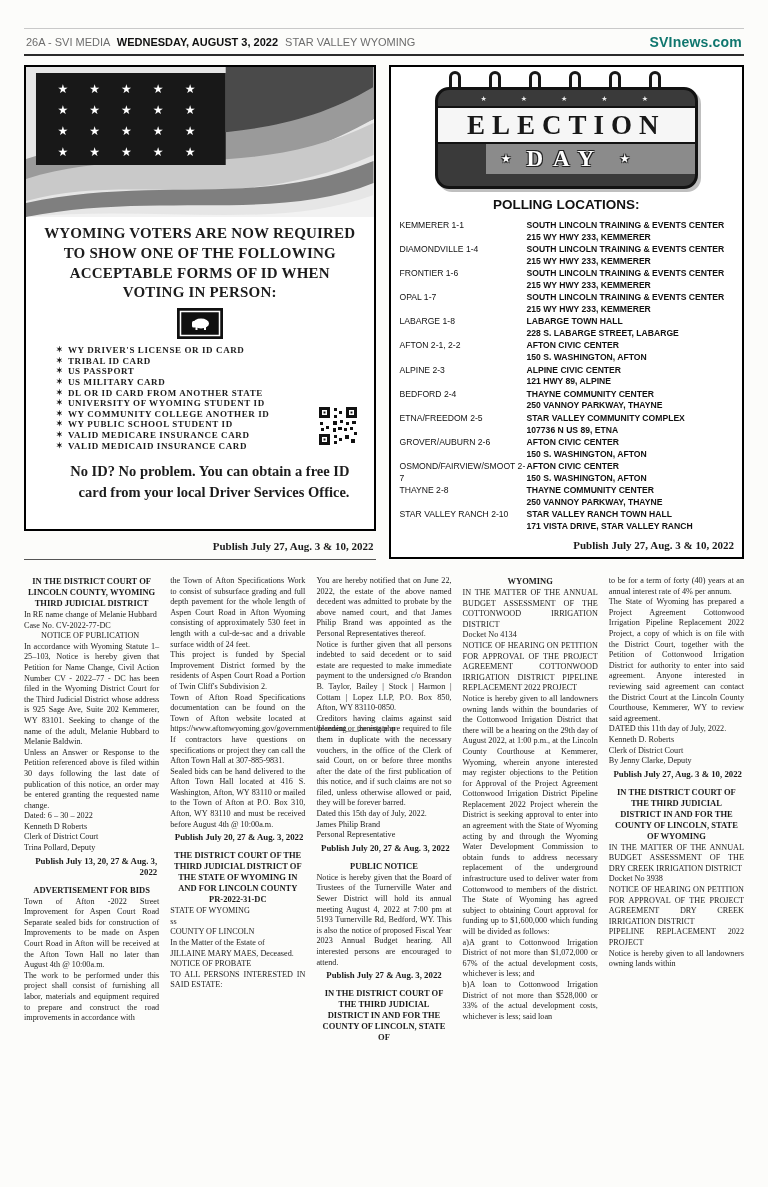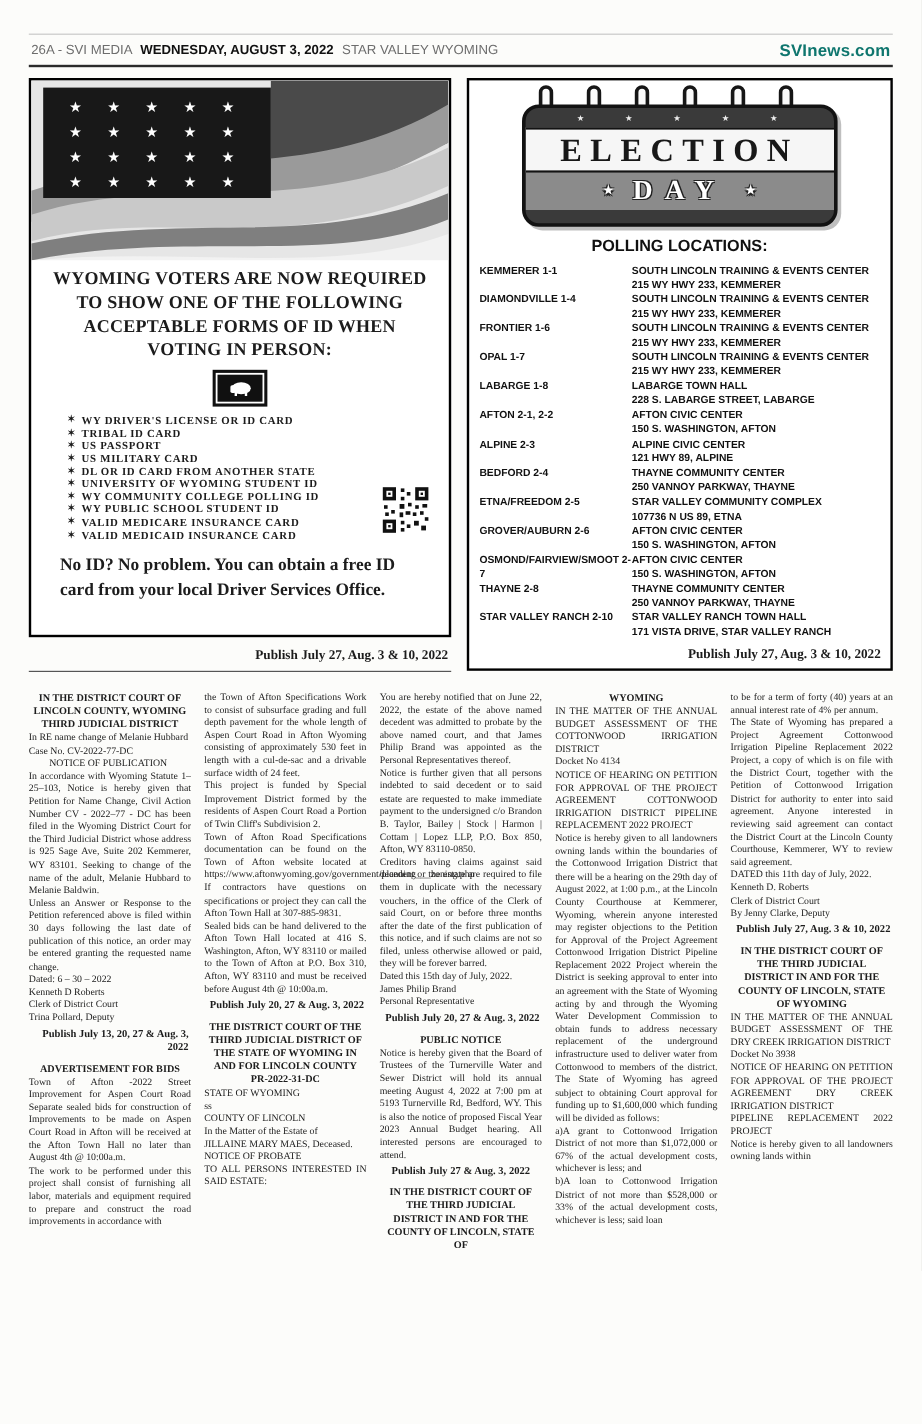--- a/index.html
+++ b/index.html
@@ -25,51 +25,51 @@
           white-space:pre-line;text-align:center;padding-top:6px;box-sizing:border-box;}
   .voter-headline{font-weight:700;font-size:15px;line-height:1.32;text-align:center;
                   padding:7px 12px 2px;letter-spacing:.2px;}
   .wyflag{display:flex;justify-content:center;padding:3px 0 4px;}
   .id-list-wrap{position:relative;padding:2px 10px 0 30px;}
   .id-list{list-style:none;margin:0;padding:0;}
   .id-list li{font-weight:800;font-size:9px;letter-spacing:.6px;line-height:10.6px;
               white-space:nowrap;}
   .id-list li .bullet{display:inline-block;width:12px;font-size:8px;vertical-align:1px;}
   .qr{position:absolute;right:16px;bottom:1px;}
-  .no-id{font-weight:800;font-size:14.5px;line-height:1.45;text-align:left;
+  .no-id{font-weight:800;font-size:14.5px;line-height:1.45;text-align:right;
          padding:10px 24px 0;}
   .publish-left{margin-top:9px;text-align:right;font-weight:bold;font-size:11px;
                 padding-right:2px;}
   .leftrule{border-bottom:1.5px solid #555;margin-top:7px;}
   
   .elect-box{width:356px;border:2.5px solid #000;background:#fff;height:494px;
              box-sizing:border-box;display:flex;flex-direction:column;
              font-family:"Liberation Sans",sans-serif;}
   .badge-area{position:relative;height:126px;}
   .ring{position:absolute;top:4px;width:12px;height:26px;background:#fafafa;
         border:3.5px solid #161616;border-radius:6px;box-sizing:border-box;}
   .badge{position:absolute;left:44px;right:44px;top:20px;bottom:4px;background:#3a3a3a;
          border:3px solid #121212;border-radius:14px;
          box-shadow:3px 3px 0 rgba(0,0,0,.25);overflow:hidden;}
   .badge-stars{color:#eee;text-align:center;font-size:7px;letter-spacing:34px;
                padding:5px 0 0 30px;}
   .badge-election{margin-top:3px;background:#f6f6f6;border-top:2.5px solid #121212;
                   border-bottom:2.5px solid #121212;text-align:center;color:#181818;
                   font-family:"Liberation Serif",serif;font-weight:900;font-size:27px;
                   letter-spacing:7px;line-height:34px;}
-  .badge-day{background:#8b8b8b;text-align:center;color:#fff;
+  .badge-day{background:#8b8b8b;text-align:left;color:#fff;
              font-family:"Liberation Serif",serif;font-weight:900;font-size:23px;
              letter-spacing:10px;line-height:30px;
-             text-shadow:1px 1px 0 #222,-1px 1px 0 #222,1px -1px 0 #222,-1px -1px 0 #222;}
+             text-shadow:1px 1px 0 #222,-1px 1px 0 #222,1px -1px 0 #222,-1px -1px 0 #222;margin-left:48px;}
   .badge-day .side-star{font-size:10px;vertical-align:4px;letter-spacing:0;padding:0 16px;}
   .polling-title{text-align:center;font-weight:bold;font-size:13.5px;color:#111;
                  padding:4px 0 6px;}
   .polling-list{flex:1;padding:2px 8px 0 9px;}
   .polling-row{display:flex;margin-bottom:.5px;}
-  .polling-precinct{flex:0 0 127px;font-weight:bold;font-size:8.6px;line-height:11.8px;
+  .polling-precinct{flex:0 0 127px;font-weight:normal;font-size:8.6px;line-height:11.8px;
                     color:#111;}
   .polling-loc{flex:1;font-weight:bold;font-size:8.6px;line-height:11.8px;color:#111;}
   .publish-right{text-align:right;font-family:"Liberation Serif",serif;font-weight:bold;
                  font-size:11px;padding:0 8px 6px;}
   
   .columns{display:flex;gap:11px;margin:16px 24px 0;}
   .col{flex:1 1 0;min-width:0;}
   .col > :first-child{margin-top:0;}
   .blk-h{font-weight:bold;font-size:8.5px;line-height:11px;text-align:center;
          margin:7px 3px 1px;}
@@ -125,21 +125,21 @@
           </svg>
         </div>
         <div class="id-list-wrap">
           <ul class="id-list">
               <li><span class="bullet">✶</span><span>WY DRIVER'S LICENSE OR ID CARD</span></li>
               <li><span class="bullet">✶</span><span>TRIBAL ID CARD</span></li>
               <li><span class="bullet">✶</span><span>US PASSPORT</span></li>
               <li><span class="bullet">✶</span><span>US MILITARY CARD</span></li>
               <li><span class="bullet">✶</span><span>DL OR ID CARD FROM ANOTHER STATE</span></li>
               <li><span class="bullet">✶</span><span>UNIVERSITY OF WYOMING STUDENT ID</span></li>
-              <li><span class="bullet">✶</span><span>WY COMMUNITY COLLEGE POLLING ID</span></li>
+              <li><span class="bullet">✶</span><span>WY COMMUNITY COLLEGE ANOTHER ID</span></li>
               <li><span class="bullet">✶</span><span>WY PUBLIC SCHOOL STUDENT ID</span></li>
               <li><span class="bullet">✶</span><span>VALID MEDICARE INSURANCE CARD</span></li>
               <li><span class="bullet">✶</span><span>VALID MEDICAID INSURANCE CARD</span></li>
             </ul>
           <div class="qr">
             <svg width="40" height="40">
               <rect width="40" height="40" fill="#fff"></rect>
               <rect x="1" y="1" width="11" height="11" fill="#111"></rect>
                 <rect x="4" y="4" width="5" height="5" fill="#fff"></rect>
                 <rect x="5.5" y="5.5" width="2" height="2" fill="#111"></rect>

